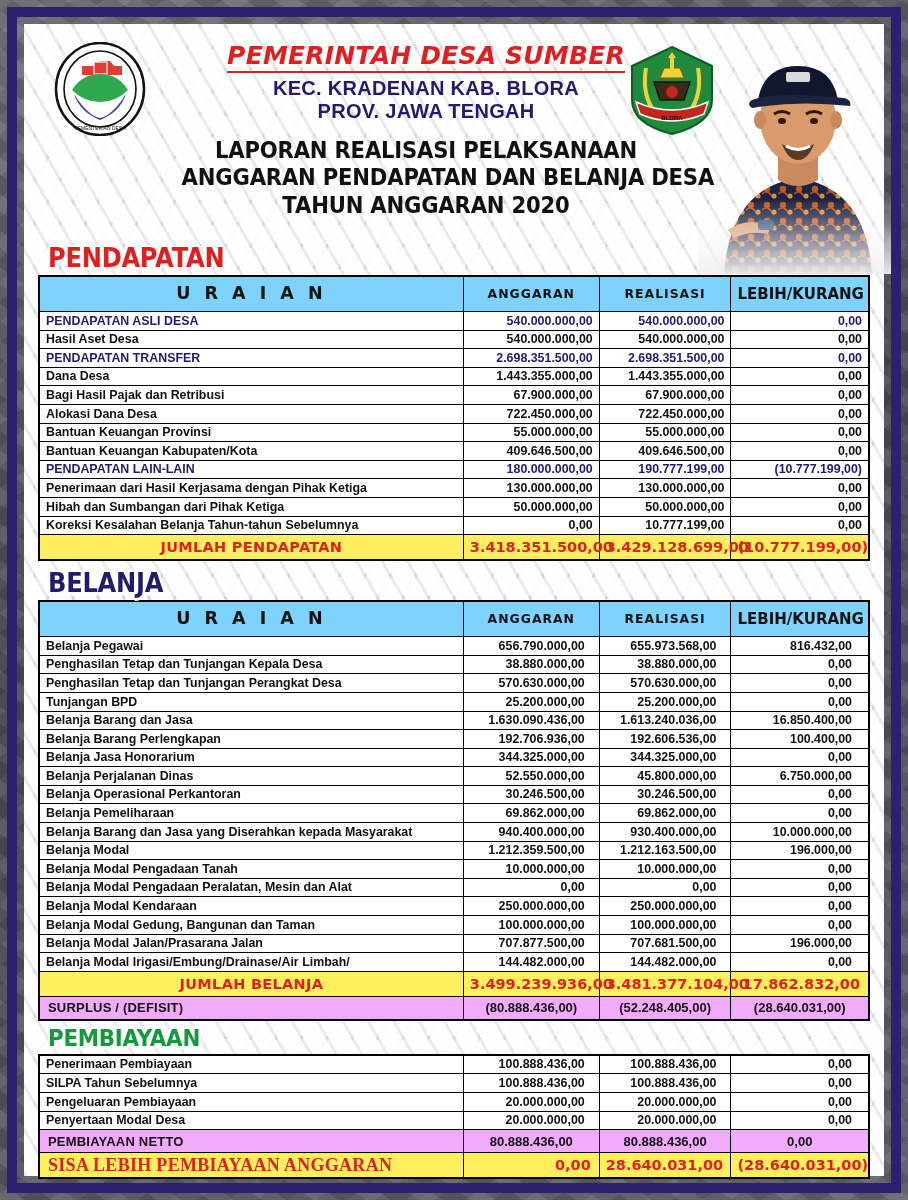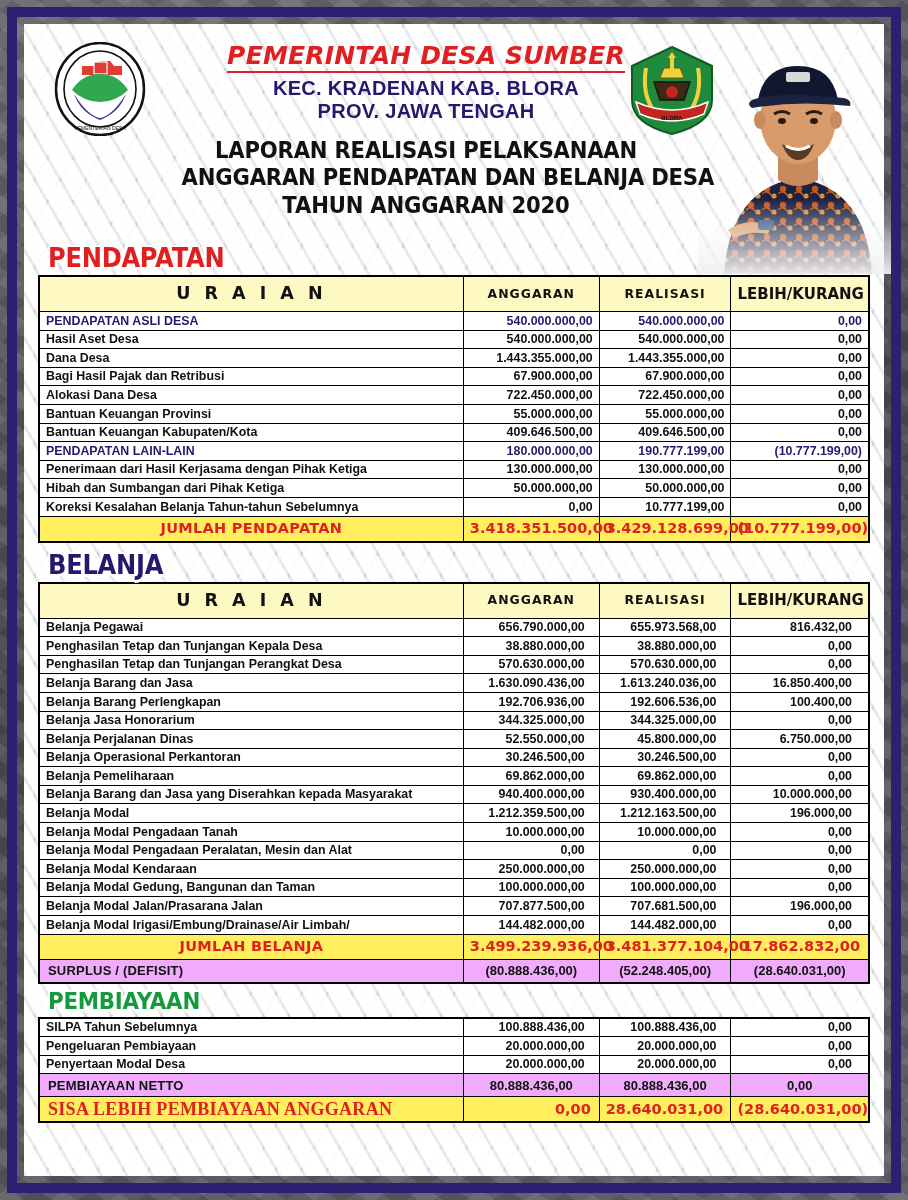--- a/index.html
+++ b/index.html
@@ -99,21 +99,21 @@
   table.t td,table.t th{
     border:1.5px solid #000;padding:0 6px;
     font-size:12.4px;line-height:1.0;
   }
   .col-u{width:409px;}
   .col-a{width:131px;}
   .col-r{width:127px;}
   .col-l{width:133px;}
 
   thead th{
-    background:#fef9c3;
+    background:#7dd3fc;
     font-family:"DejaVu Sans", sans-serif;
     font-weight:bold;color:#111;
     height:34px;vertical-align:middle;text-align:center;
     font-size:17px;letter-spacing:1px;
     transform:scaleX(1);
   }
   thead th.h-u{letter-spacing:4px;font-size:17.5px;}
   thead th.h-l{font-size:15px;letter-spacing:0px;}
 
   tbody td{height:17.6px;vertical-align:middle;background:#fff;}
@@ -270,20 +270,26 @@
             <td class="num">540.000.000,00</td>
             <td class="num">540.000.000,00</td>
             <td class="num c-l">0,00</td>
           </tr>
           <tr>
             <td class="uraian">Hasil Aset Desa</td>
             <td class="num">540.000.000,00</td>
             <td class="num">540.000.000,00</td>
             <td class="num c-l">0,00</td>
           </tr>
+          <tr class="cat">
+            <td class="uraian">PENDAPATAN TRANSFER</td>
+            <td class="num">2.698.351.500,00</td>
+            <td class="num">2.698.351.500,00</td>
+            <td class="num c-l">0,00</td>
+          </tr>
           <tr>
             <td class="uraian">Dana Desa</td>
             <td class="num">1.443.355.000,00</td>
             <td class="num">1.443.355.000,00</td>
             <td class="num c-l">0,00</td>
           </tr>
           <tr>
             <td class="uraian">Bagi Hasil Pajak dan Retribusi</td>
             <td class="num">67.900.000,00</td>
             <td class="num">67.900.000,00</td>
@@ -375,20 +381,26 @@
             <td class="num">38.880.000,00</td>
             <td class="num c-l">0,00</td>
           </tr>
           <tr>
             <td class="uraian">Penghasilan Tetap dan Tunjangan Perangkat Desa</td>
             <td class="num">570.630.000,00</td>
             <td class="num">570.630.000,00</td>
             <td class="num c-l">0,00</td>
           </tr>
           <tr>
+            <td class="uraian">Tunjangan BPD</td>
+            <td class="num">25.200.000,00</td>
+            <td class="num">25.200.000,00</td>
+            <td class="num c-l">0,00</td>
+          </tr>
+          <tr>
             <td class="uraian">Belanja Barang dan Jasa</td>
             <td class="num">1.630.090.436,00</td>
             <td class="num">1.613.240.036,00</td>
             <td class="num c-l">16.850.400,00</td>
           </tr>
           <tr>
             <td class="uraian">Belanja Barang Perlengkapan</td>
             <td class="num">192.706.936,00</td>
             <td class="num">192.606.536,00</td>
             <td class="num c-l">100.400,00</td>
@@ -489,20 +501,26 @@
 
     <table class="t tbl-pembiayaan">
       <colgroup>
           <col class="col-u">
           <col class="col-a">
           <col class="col-r">
           <col class="col-l">
         </colgroup>
       <tbody>
           <tr>
+            <td class="uraian">Penerimaan Pembiayaan</td>
+            <td class="num">100.888.436,00</td>
+            <td class="num">100.888.436,00</td>
+            <td class="num c-l">0,00</td>
+          </tr>
+          <tr>
             <td class="uraian">SILPA Tahun Sebelumnya</td>
             <td class="num">100.888.436,00</td>
             <td class="num">100.888.436,00</td>
             <td class="num c-l">0,00</td>
           </tr>
           <tr>
             <td class="uraian">Pengeluaran Pembiayaan</td>
             <td class="num">20.000.000,00</td>
             <td class="num">20.000.000,00</td>
             <td class="num c-l">0,00</td>

